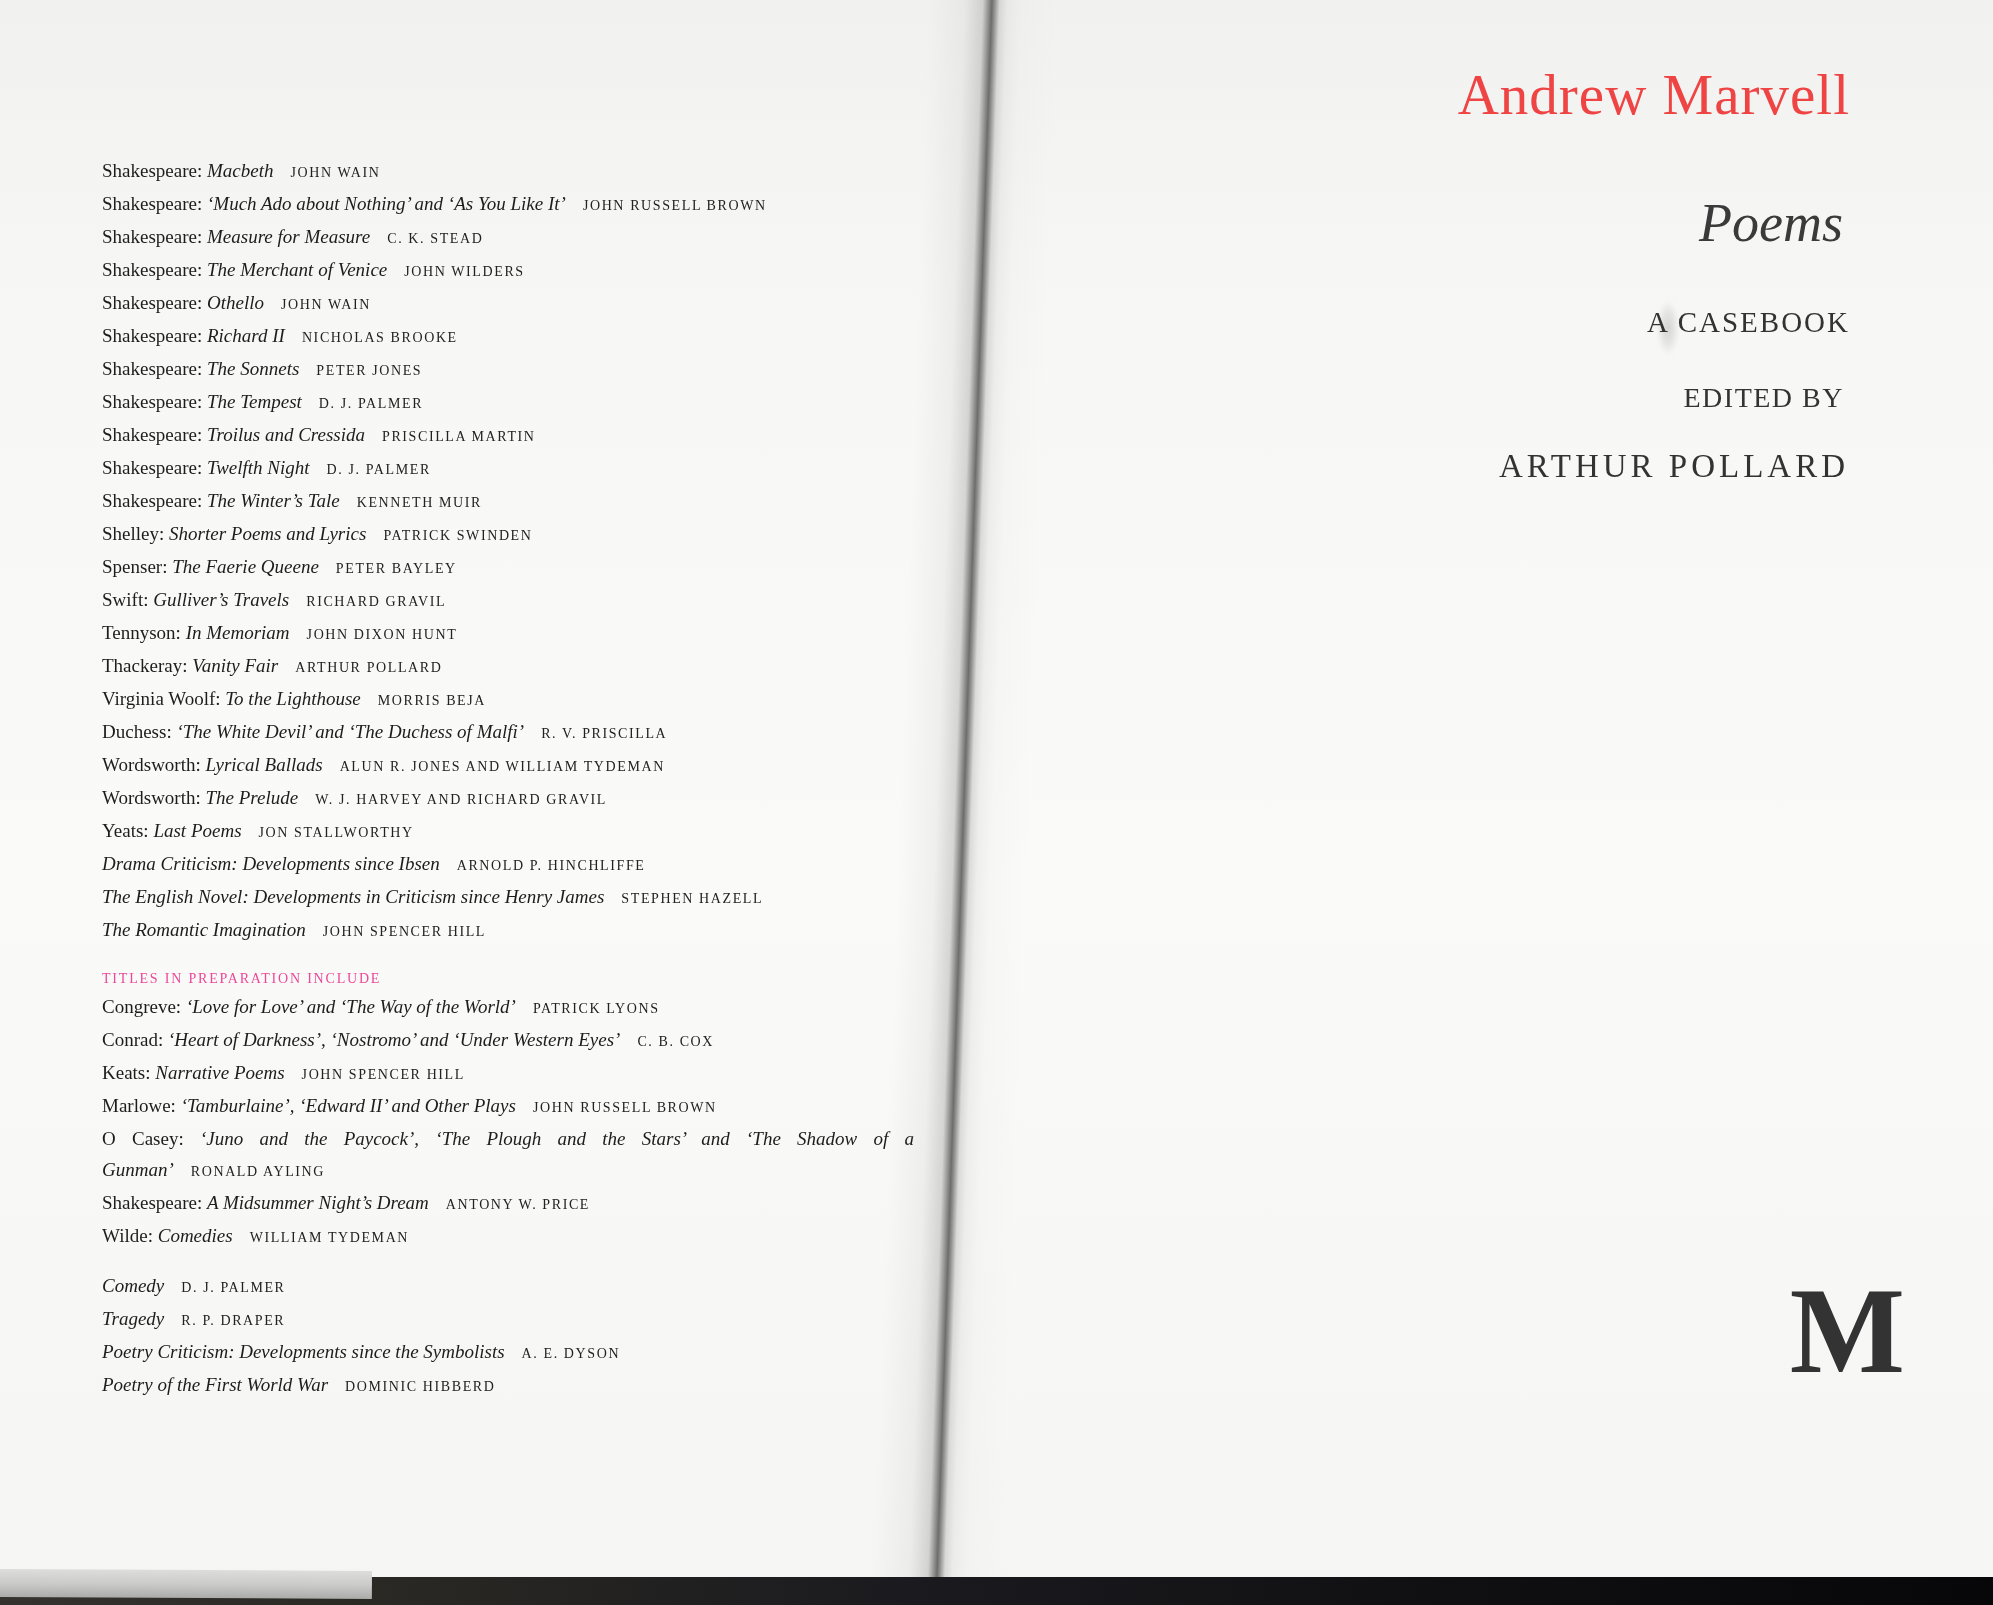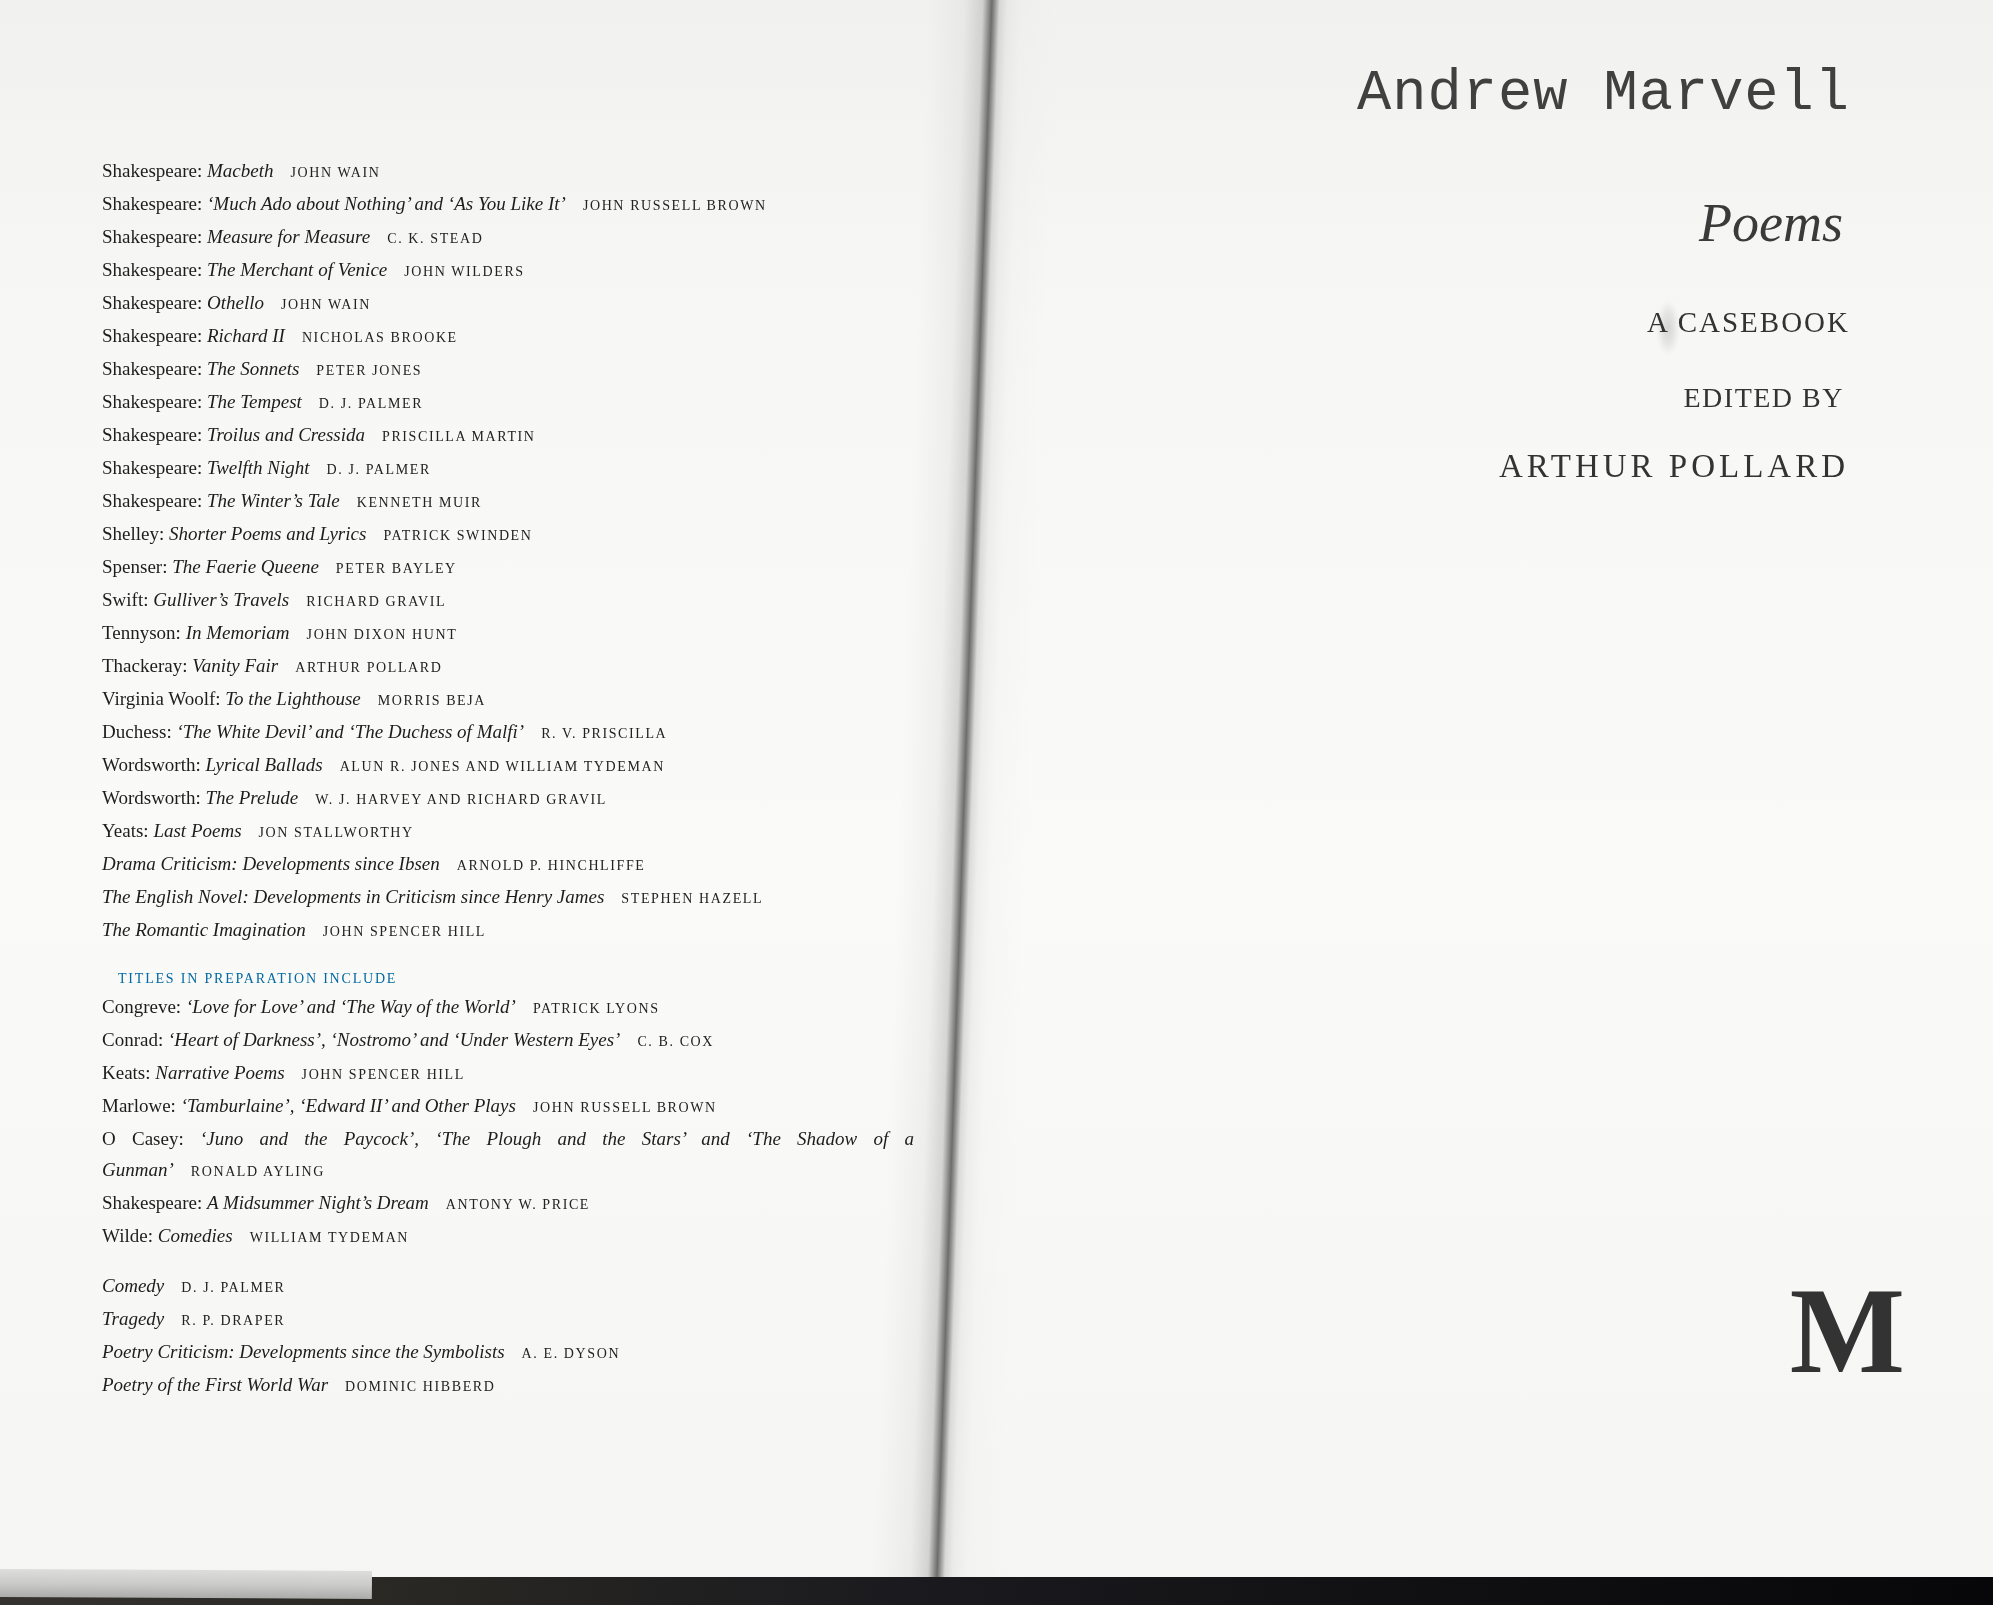--- a/index.html
+++ b/index.html
@@ -34,34 +34,34 @@
   }
   .bktitle { font-style: italic; }
   .editor {
     font-size: 14px;
     letter-spacing: 1.6px;
     margin-left: 17px;
     color: #222;
     white-space: nowrap;
   }
   .caps-heading {
-    margin: 19px 0 0 16px;
+    margin: 19px 0 0 0;
     font-size: 14px;
     letter-spacing: 1.8px;
     line-height: 25.4px;
-    color: #0369a1;
+    color: #ec4899;
   }
   .block-gap { margin-top: 17px; }
 
   
   .page-right p, .page-right h1, .page-right h2 { margin: 0; font-weight: normal; }
   .author {
     position: absolute; top: 66px; right: 143px;
     font-size: 57px; line-height: 1; letter-spacing: 1px;
-    color: #404040; z-index: 3; font-family: Liberation Mono, monospace;
+    color: #ef4444; z-index: 3;
   }
   .booktitle {
     position: absolute; top: 196px; right: 150px;
     font-size: 54px; line-height: 1; font-style: italic;
     color: #3a3a3a; z-index: 3;
   }
   .series {
     position: absolute; top: 308px; right: 143px;
     font-size: 29px; line-height: 1; letter-spacing: 2px;
     color: #333; z-index: 3;

